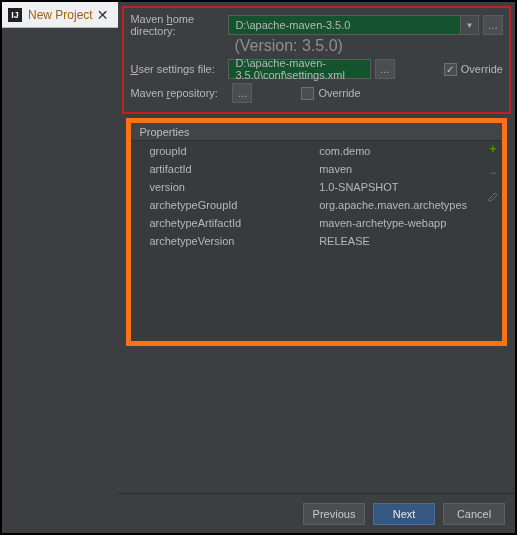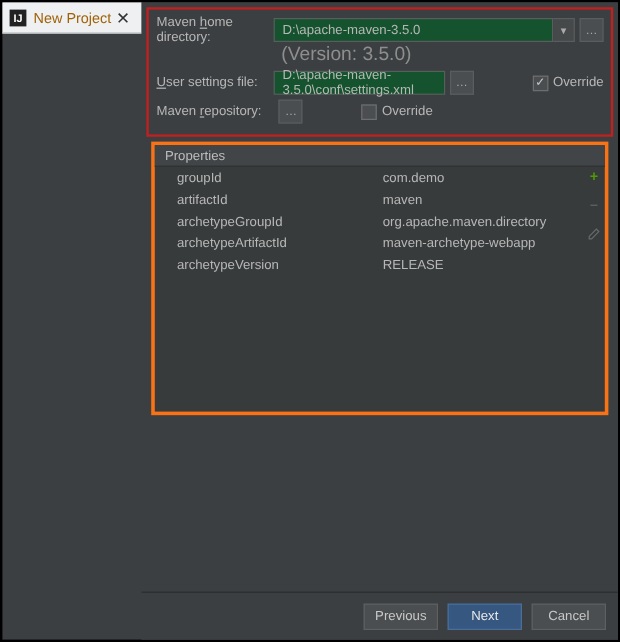--- a/index.html
+++ b/index.html
@@ -17,21 +17,21 @@
   .field { flex:1; height:20px; background:#14532d; border:1px solid #5a5d5e; color:#b7b7b7; padding:0 6px; display:flex; align-items:center; font-size:11px; }
   .dropdown-btn { width:18px; height:20px; background:#45494a; border:1px solid #5a5d5e; border-left:none; display:flex; align-items:center; justify-content:center; color:#aaa; font-size:8px;}
   .ellipsis-btn { width:20px; height:20px; margin-left:4px; background:#4b4e50; border:1px solid #5a5d5e; color:#aaa; display:flex; align-items:center; justify-content:center; font-size:10px;}
   .version-row { display:flex; align-items:center; height:16px; margin:0 0 4px 0;}
   .version-row .spacer { width:98px;}
   .version-text { color:#8e8e8e; font-size:16px; padding-left:6px;}
   .check-wrap { display:flex; align-items:center; margin-left:8px;padding-left:41px; }
   .checkbox { width:13px; height:13px; border:1px solid #6e6e6e; background:#4b4e50; margin-right:4px; display:flex; align-items:center; justify-content:center; color:#c8c8c8; font-size:10px; }
   .checkbox.checked::after{ content:"✓"; }
   .check-label { color:#b7b7b7; }
-  .props-panel { margin:2px 8px 0 8px; border:3px solid #f97316; background:#383b3c; flex:0 0 auto; height: 228px; display:flex; flex-direction:column;}
+  .props-panel { margin:2px 8px 0 8px; border:5px solid #f97316; background:#383b3c; flex:0 0 auto; height: 228px; display:flex; flex-direction:column;}
   .props-header { background:#414547; color:#bdbdbd; font-size:11px; height:18px; display:flex; align-items:center; padding-left:8px; border-bottom:1px solid #2d2f30;}
   .props-body { flex:1; position:relative; overflow:hidden;}
   .props-table { width:100%; table-layout:fixed; }
   .props-table td { height:16px; color:#b7b7b7; font-size:11px; padding:0 0 0 16px; white-space:nowrap; overflow:hidden;}
   .props-table td.key { width:46%;margin-top:17px; }
   .props-toolbar { position:absolute; top:2px; right:2px; width:14px; display:flex; flex-direction:column; align-items:center; gap:12px;}
   .aicon { width:12px; height:12px; display:flex; align-items:center; justify-content:center; font-size:12px; line-height:12px;}
   .aicon.add { color:#4e9a06; font-weight:bold; }
   .aicon.sub { color:#6a6a6a; }
   .aicon.edit { color:#6a6a6a; }
@@ -93,22 +93,26 @@
           <tbody id="props-tbody">
               <tr>
                 <td class="key">groupId</td>
                 <td>com.demo</td>
               </tr>
               <tr>
                 <td class="key">artifactId</td>
                 <td>maven</td>
               </tr>
               <tr>
+                <td class="key">version</td>
+                <td>1.0-SNAPSHOT</td>
+              </tr>
+              <tr>
                 <td class="key">archetypeGroupId</td>
-                <td>org.apache.maven.directory</td>
+                <td>org.apache.maven.archetypes</td>
               </tr>
               <tr>
                 <td class="key">archetypeArtifactId</td>
                 <td>maven-archetype-webapp</td>
               </tr>
               <tr>
                 <td class="key">archetypeVersion</td>
                 <td>RELEASE</td>
               </tr>
             </tbody>

